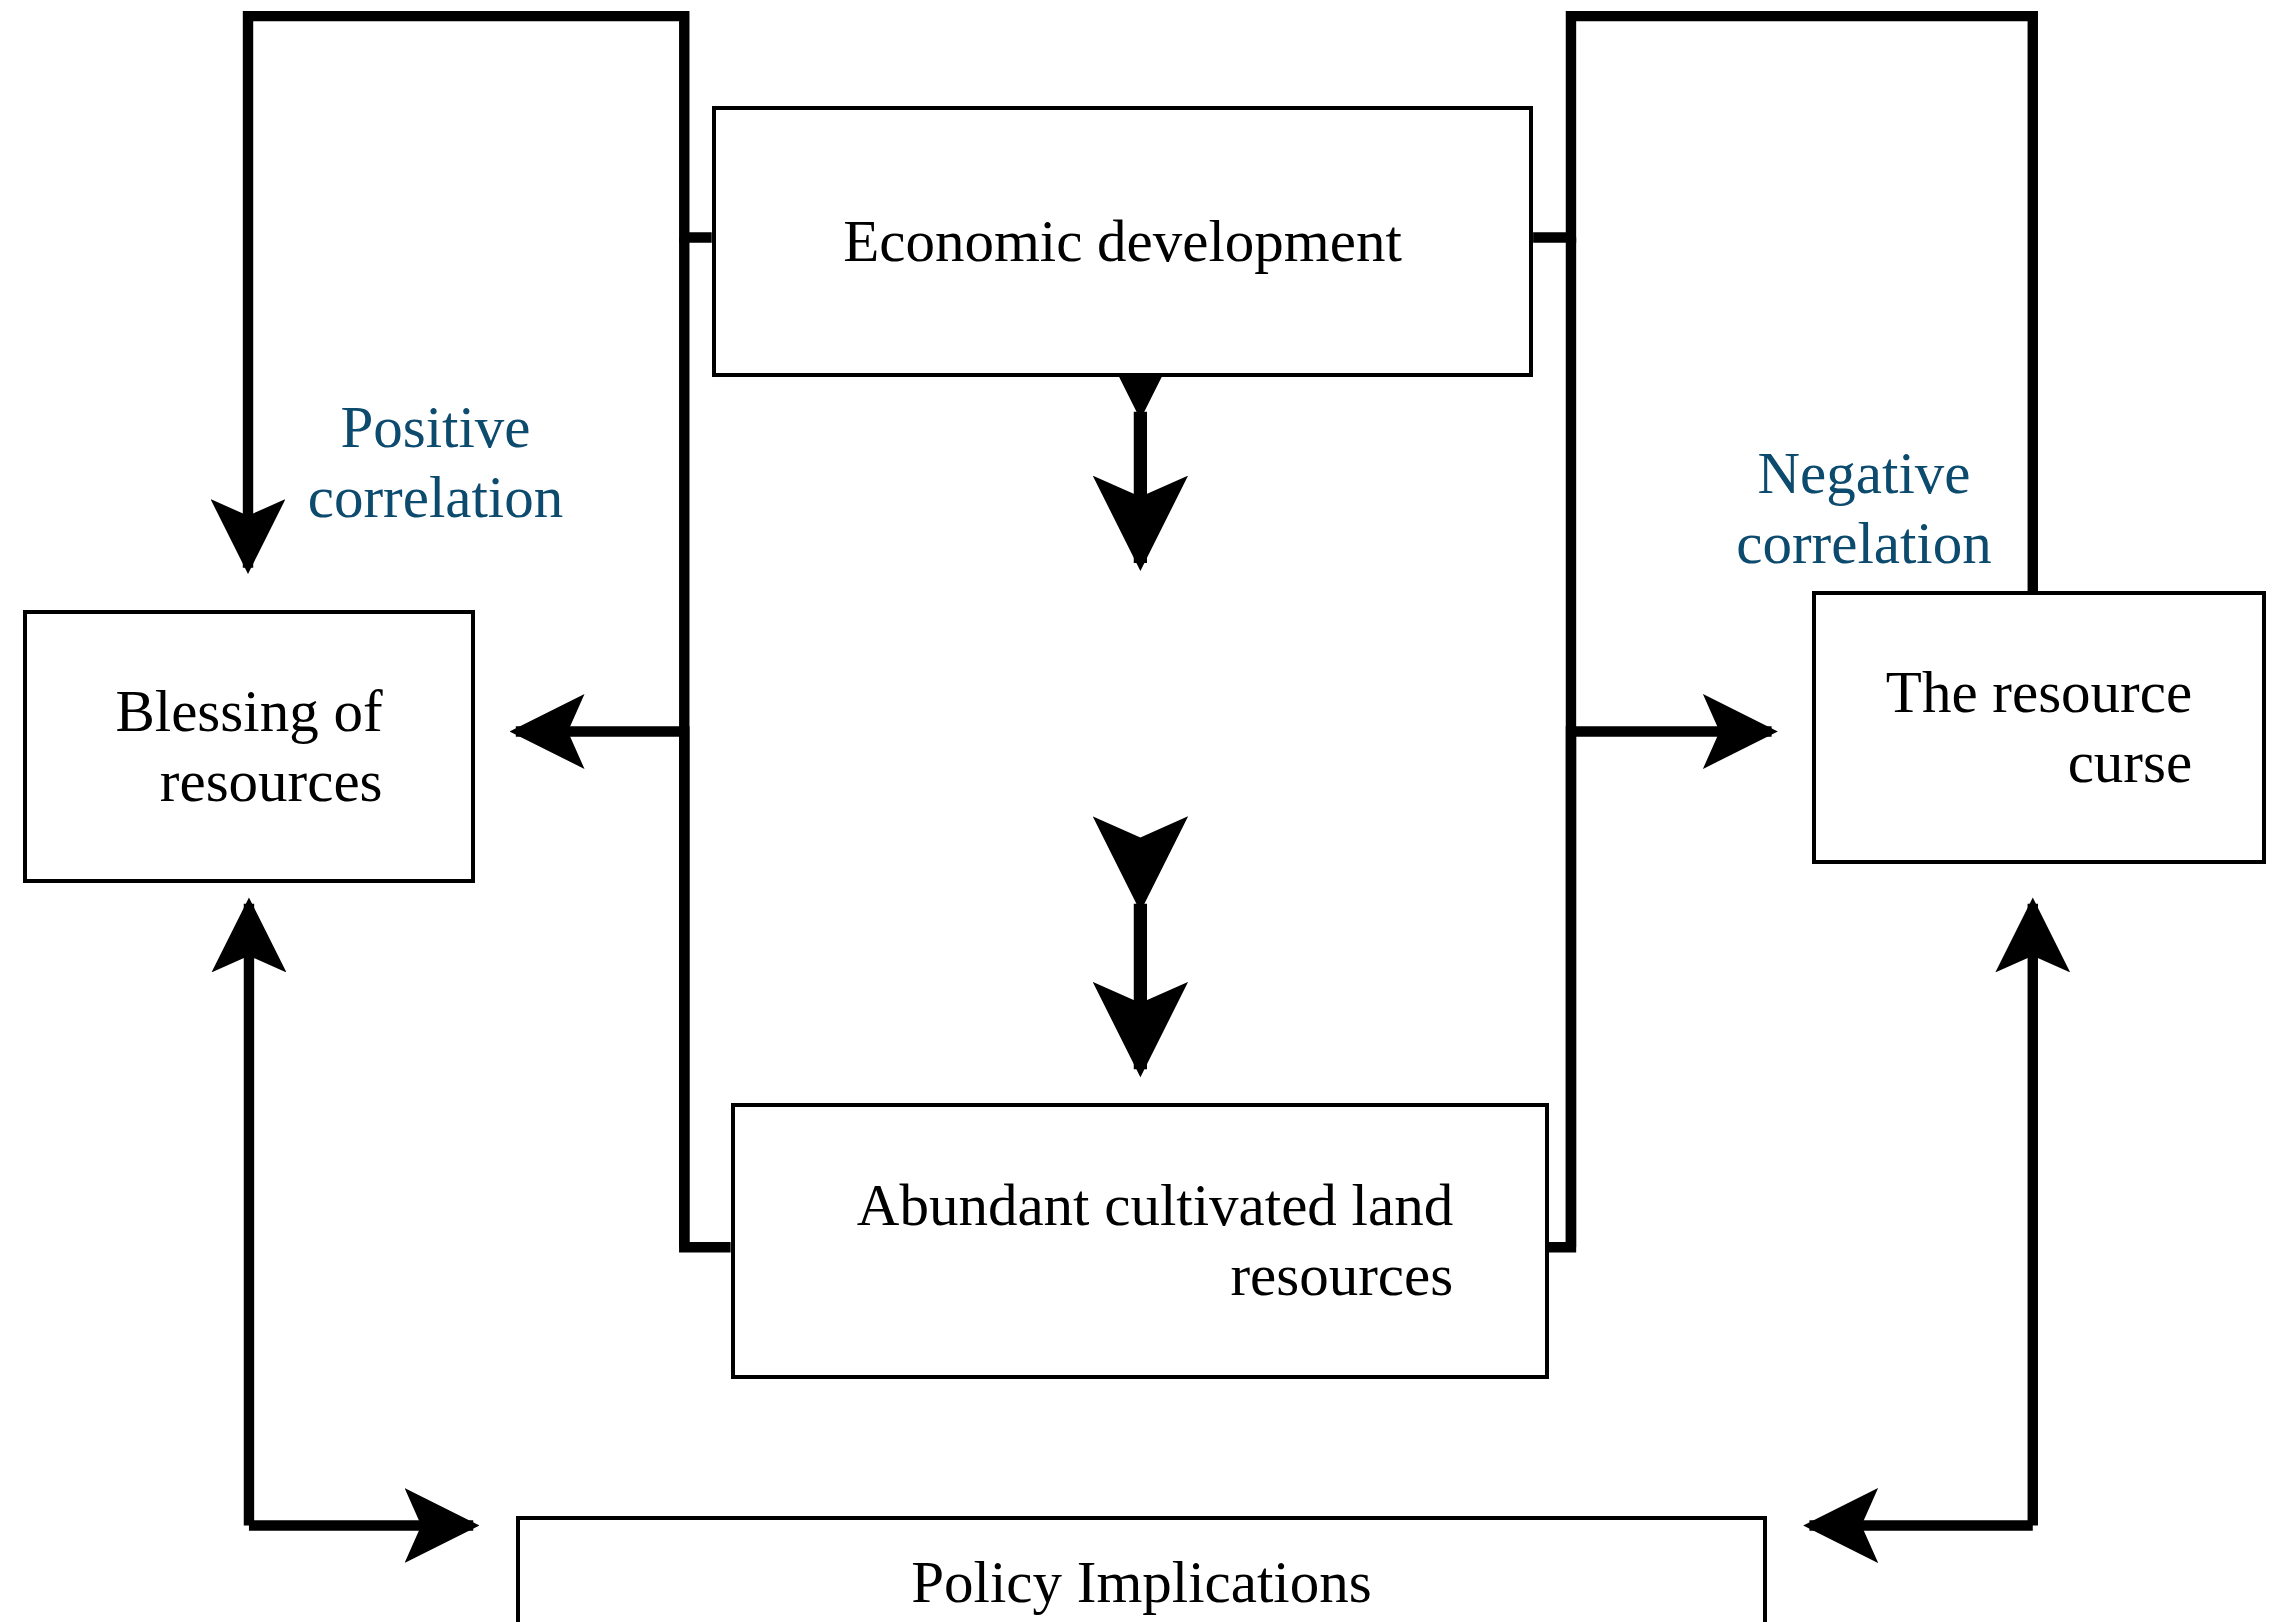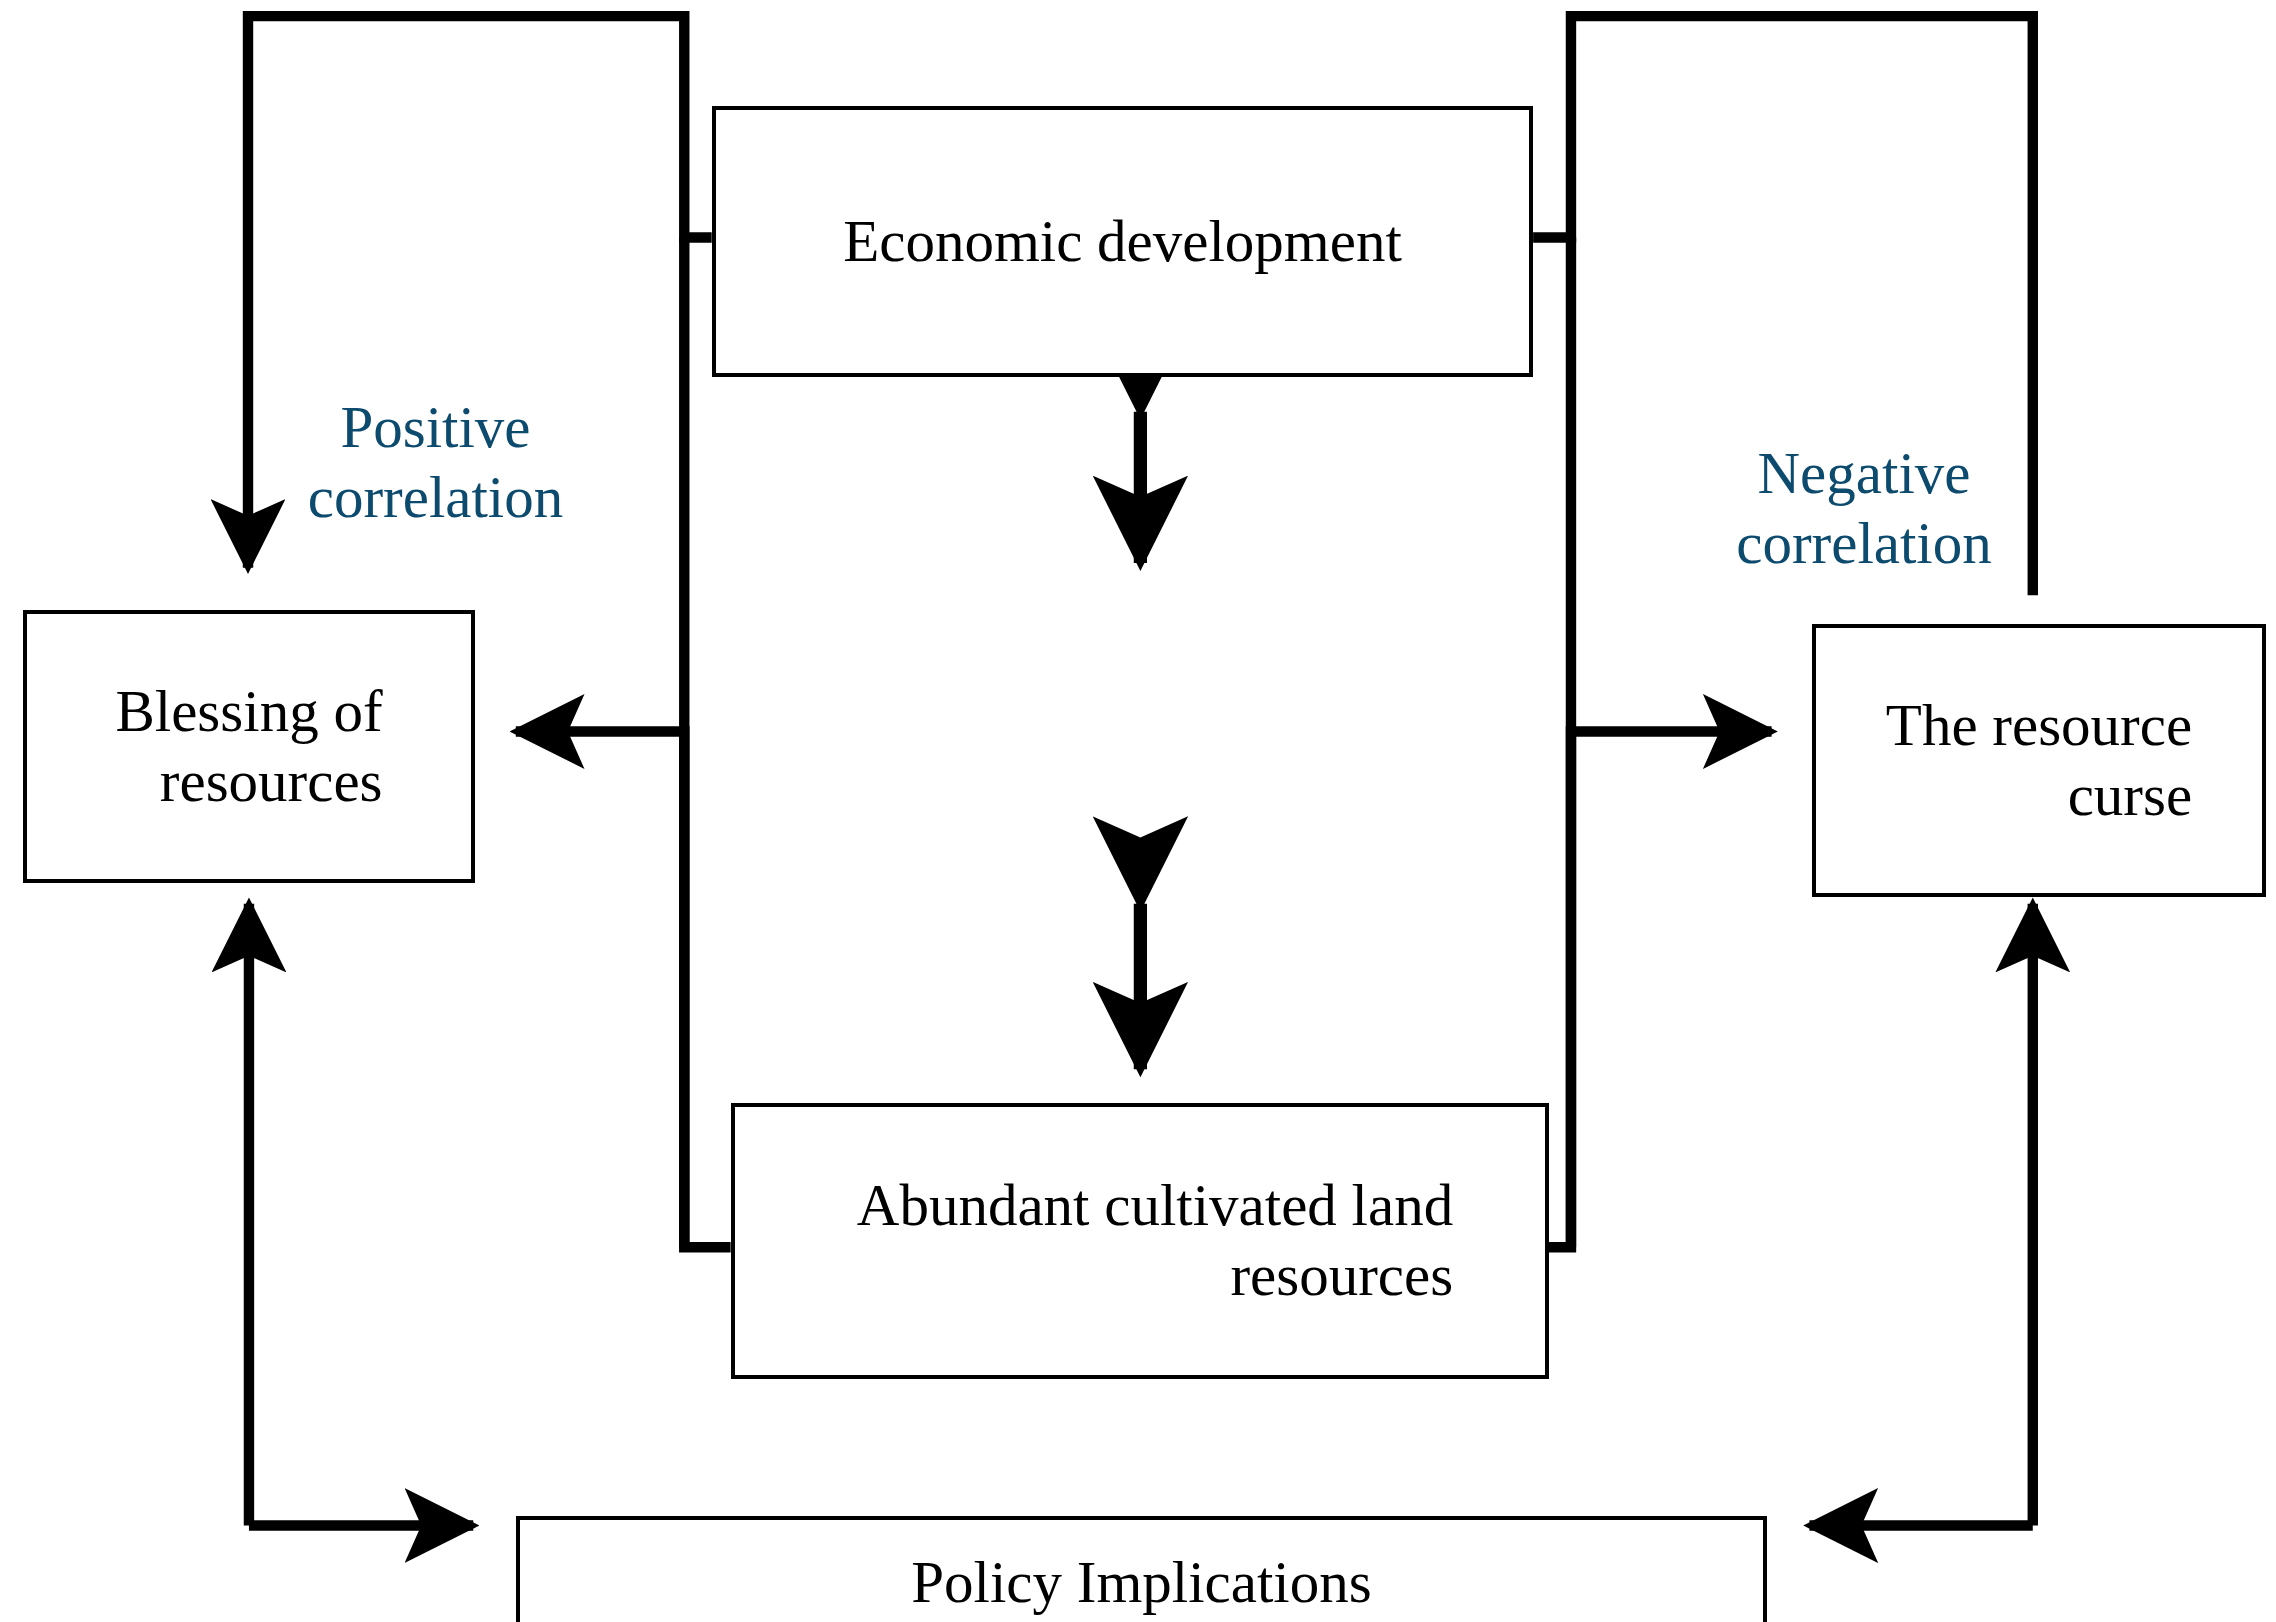--- a/index.html
+++ b/index.html
@@ -45,21 +45,21 @@
     color: #0c4a6e;
     text-align: center;
     line-height: 1.18;
     white-space: pre-line;
   }
   
   #box-economic-development { left: 712px;  top: 106px;  width: 821px;  height: 271px; font-size: 59px; }
   #box-driving-factors      { left: 731px;  top: 596px;  width: 801px;  height: 273px; font-size: 59px; }
   #box-abundant-land        { left: 731px;  top: 1103px; width: 818px;  height: 276px; font-size: 59px; padding-left: 30px; }
   #box-blessing             { left: 23px;   top: 610px;  width: 452px;  height: 273px; font-size: 59px; }
-  #box-resource-curse       { left: 1812px; top: 624px;  width: 454px;  height: 273px; font-size: 59px; }
+  #box-resource-curse       { left: 1812px; top: 591px;  width: 454px;  height: 273px; font-size: 59px; }
   #box-policy-implications  { left: 516px;  top: 1516px; width: 1251px; height: 133px; font-size: 59px; }
 
   #label-positive-correlation { left: 284px;  top: 393px; width: 303px; font-size: 59px; }
   #label-negative-correlation { left: 1703px; top: 393px; width: 322px; font-size: 59px; margin-top: 46px; }
 </style>
 </head>
 <body>
 
 <div id="diagram-root">
 

